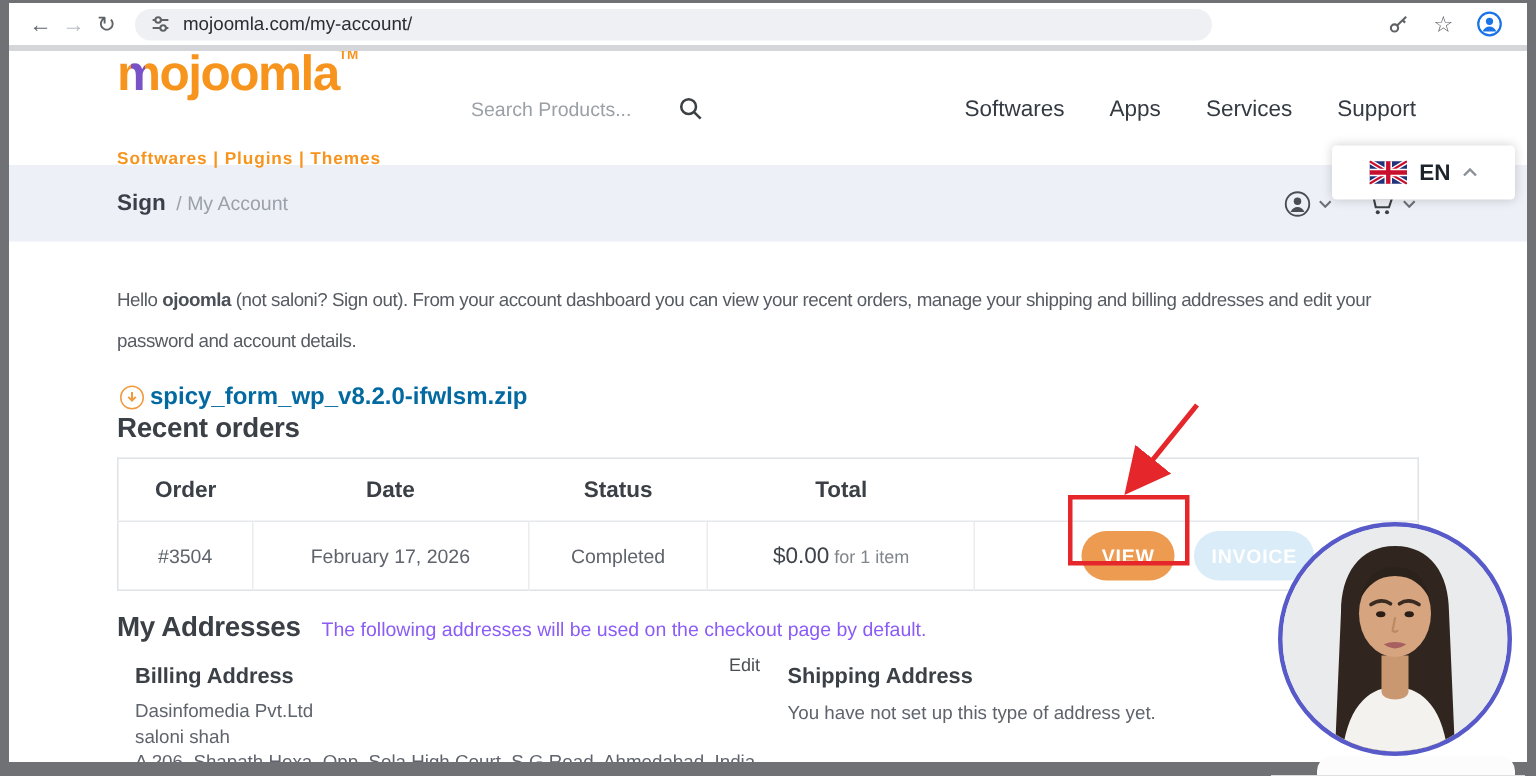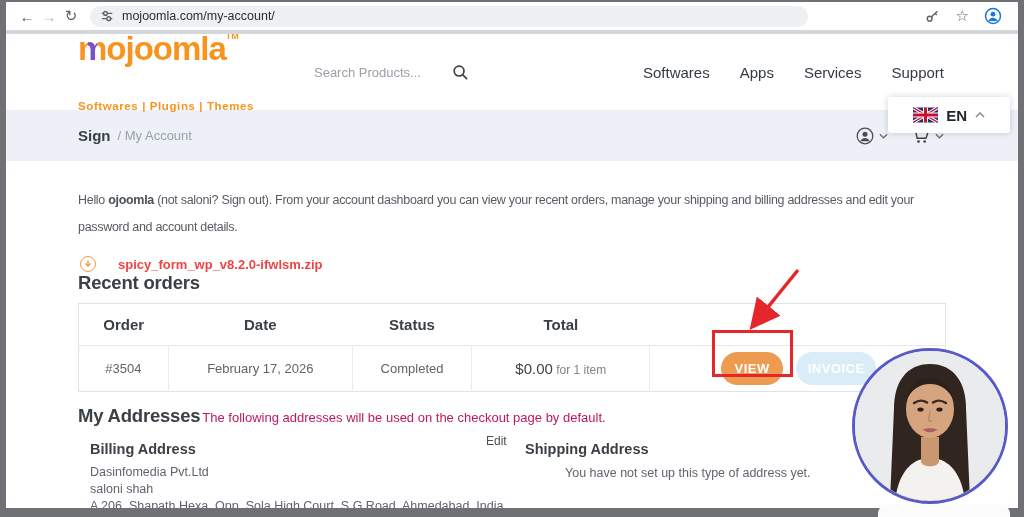--- a/index.html
+++ b/index.html
@@ -56,21 +56,21 @@
 
   .main { padding:0 72px; }
   .greeting { margin:26px 0 0; max-width:872px; font-size:12.5px; letter-spacing:-0.3px;
               line-height:27px; color:#575c63; white-space:pre-wrap; }
   .greeting b { color:#4b5057; }
 
   .dl-row { margin-top:15px; display:flex; align-items:center; }
   h2.sec { font-size:18.5px; font-weight:600; color:#3b4046; margin:0; letter-spacing:-0.2px; }
   .dl-icon { width:16px; height:16px; border:1.5px solid #f09a3e; border-radius:50%;
              display:inline-flex; align-items:center; justify-content:center; margin-left:2px; }
-  .dl-file { margin-left:22px; font-size:13px; font-weight:700; color:#ef4444; cursor:pointer; }
+  .dl-file { margin-left:4px; font-size:16px; font-weight:700; color:#0369a1; cursor:pointer; }
   .orders-title { margin-top:11px; }
 
   table.orders { margin-top:9px; width:868px; border-collapse:collapse; border:1px solid #dfe2e6; }
   table.orders th { height:42px; font-size:15px; font-weight:700; color:#3b4046;
                     text-align:center; border-bottom:1px solid #e6e8eb; }
   table.orders td { height:46px; font-size:13px; color:#5f646c; text-align:center; }
   table.orders td + td { border-left:1px solid #ebecee; }
   .total-amt { font-size:15px; color:#3f444a; }
   .total-suffix { font-size:12px; color:#80868d; }
   .actions-cell { text-align:left !important; }
@@ -80,29 +80,29 @@
   .pill-view { width:62px; background:#ec9b50; }
   .pill-invoice { width:80px; background:#d9ecf7; }
 
   
   .hl-box { position:absolute; left:706px; top:296px; width:81px; height:47px;
             border:3px solid #e5262b; z-index:4; }
   .arrow-svg { position:absolute; left:726px; top:232px; z-index:4; }
 
   .addresses { margin-top:13px; position:relative; }
   .addr-head { display:flex; align-items:baseline; }
-  .addr-sub { font-size:13px; color:#be185d; margin-left:2px; }
+  .addr-sub { font-size:13px; color:#8b5cf6; margin-left:14px; }
   .edit-link { position:absolute; left:408px; top:29px; font-size:12px; color:#4a4f55;
                text-decoration:none; cursor:pointer; }
   .addr-cols { display:flex; margin-top:14px; }
   .addr-col h3 { margin:0; font-size:14.5px; font-weight:700; color:#3b4046; }
   .billing { margin-left:12px; width:420px; }
   .shipping { margin-left:15px; }
   .addr-lines { margin-top:7px; font-size:12.5px; line-height:17px; color:#5f646c; }
-  .shipping-empty { margin-top:9px; font-size:12.5px; color:#5f646c;margin-left:40px; }
+  .shipping-empty { margin-top:9px; font-size:12.5px; color:#5f646c; }
 
   
   .webcam { position:absolute; left:852px; top:348px; width:156px; height:156px;
             border-radius:50%; border:3px solid #575ac8; overflow:hidden;
             background:#e9ebec; z-index:10; }
   .rec-box { position:absolute; left:878px; top:504px; width:132px; height:13px;
              background:#fcfcfd; border-radius:10px 10px 0 0; z-index:8; }
 </style>
 </head>
 <body>

